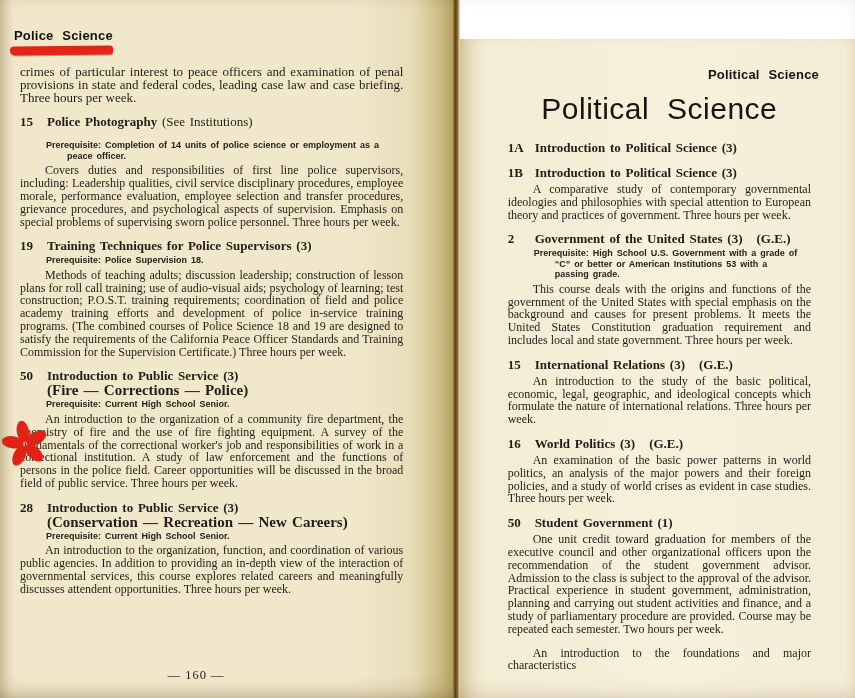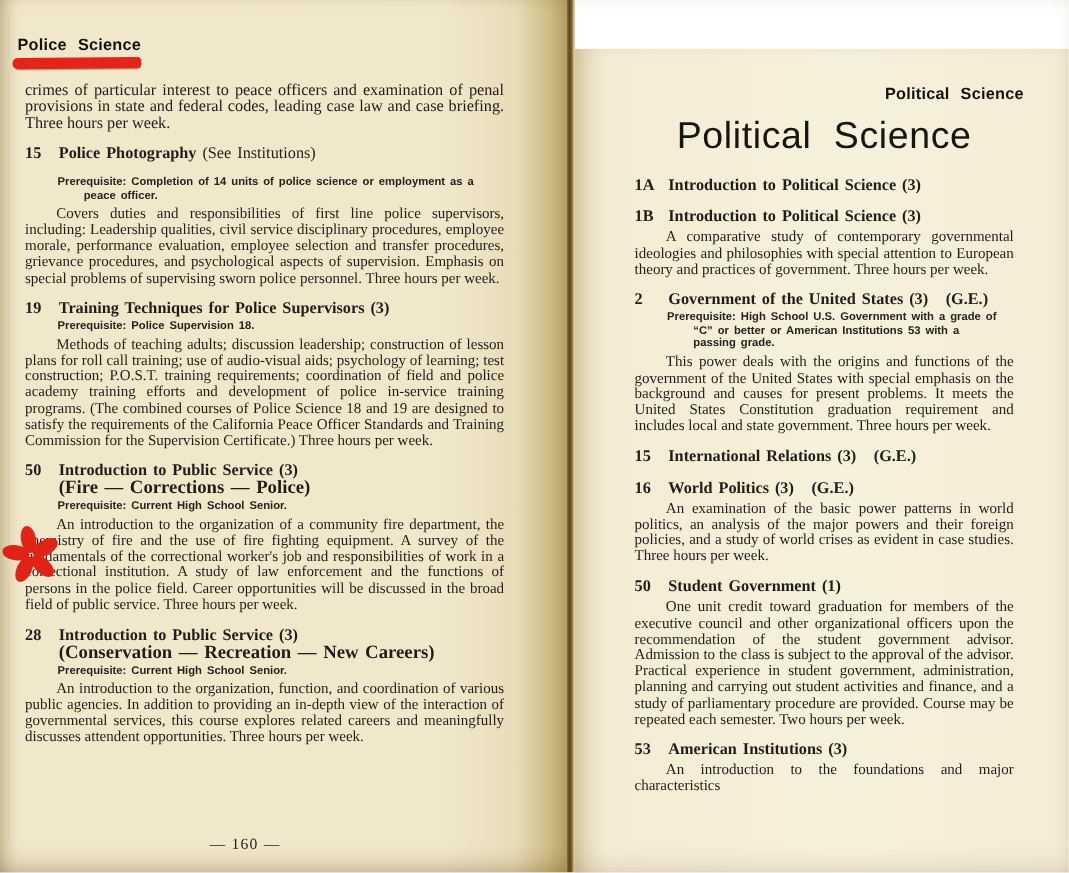--- a/index.html
+++ b/index.html
@@ -164,51 +164,48 @@
       </div>
       <p class="cbody">A comparative study of contemporary governmental ideologies and philosophies with special attention to European theory and practices of government.  Three hours per week.</p>
     </section>
 
     <section class="course">
       <div class="chead">
         <span class="cnum">2</span>
         <span class="cttl"><span>Government of the United States (3)</span><span class="gtag">(G.E.)</span></span>
       </div>
       <div class="prereq">Prerequisite: High School U.S. Government with a grade of “C” or better or American Institutions 53 with a passing grade.</div>
-      <p class="cbody">This power deals with the origins and functions of the government of the United States with special emphasis on the background and causes for present problems.  It meets the United States Constitution graduation requirement and includes local and state government.  Three hours per week.</p>
+      <p class="cbody">This course deals with the origins and functions of the government of the United States with special emphasis on the background and causes for present problems.  It meets the United States Constitution graduation requirement and includes local and state government.  Three hours per week.</p>
     </section>
 
     <section class="course">
       <div class="chead">
         <span class="cnum">15</span>
         <span class="cttl"><span>International Relations (3)</span><span class="gtag">(G.E.)</span></span>
       </div>
+      <p class="cbody">An introduction to the study of the basic political, economic, legal, geographic, and ideological concepts which formulate the nature of international relations.  Three hours per week.</p>
     </section>
 
     <section class="course">
       <div class="chead">
         <span class="cnum">16</span>
         <span class="cttl"><span>World Politics (3)</span><span class="gtag">(G.E.)</span></span>
       </div>
       <p class="cbody">An examination of the basic power patterns in world politics, an analysis of the major powers and their foreign policies, and a study of world crises as evident in case studies.  Three hours per week.</p>
     </section>
 
     <section class="course">
       <div class="chead">
         <span class="cnum">50</span>
         <span class="cttl">Student Government (1)</span>
       </div>
       <p class="cbody">One unit credit toward graduation for members of the executive council and other organizational officers upon the recommendation of the student government advisor.  Admission to the class is subject to the approval of the advisor.  Practical experience in student government, administration, planning and carrying out student activities and finance, and a study of parliamentary procedure are provided.  Course may be repeated each semester.  Two hours per week.</p>
     </section>
 
     <section class="course">
-      <div class="chead">
-        <span class="cnum">53</span>
-        <span class="cttl">American Institutions (3)</span>
-      </div>
       <p class="cbody">An introduction to the foundations and major characteristics</p>
     </section>
 
     <div class="page-number rgt">— 161 —</div>
   </div>
 
   <div class="vignette"></div>
 </div>
 
 </body></html>

